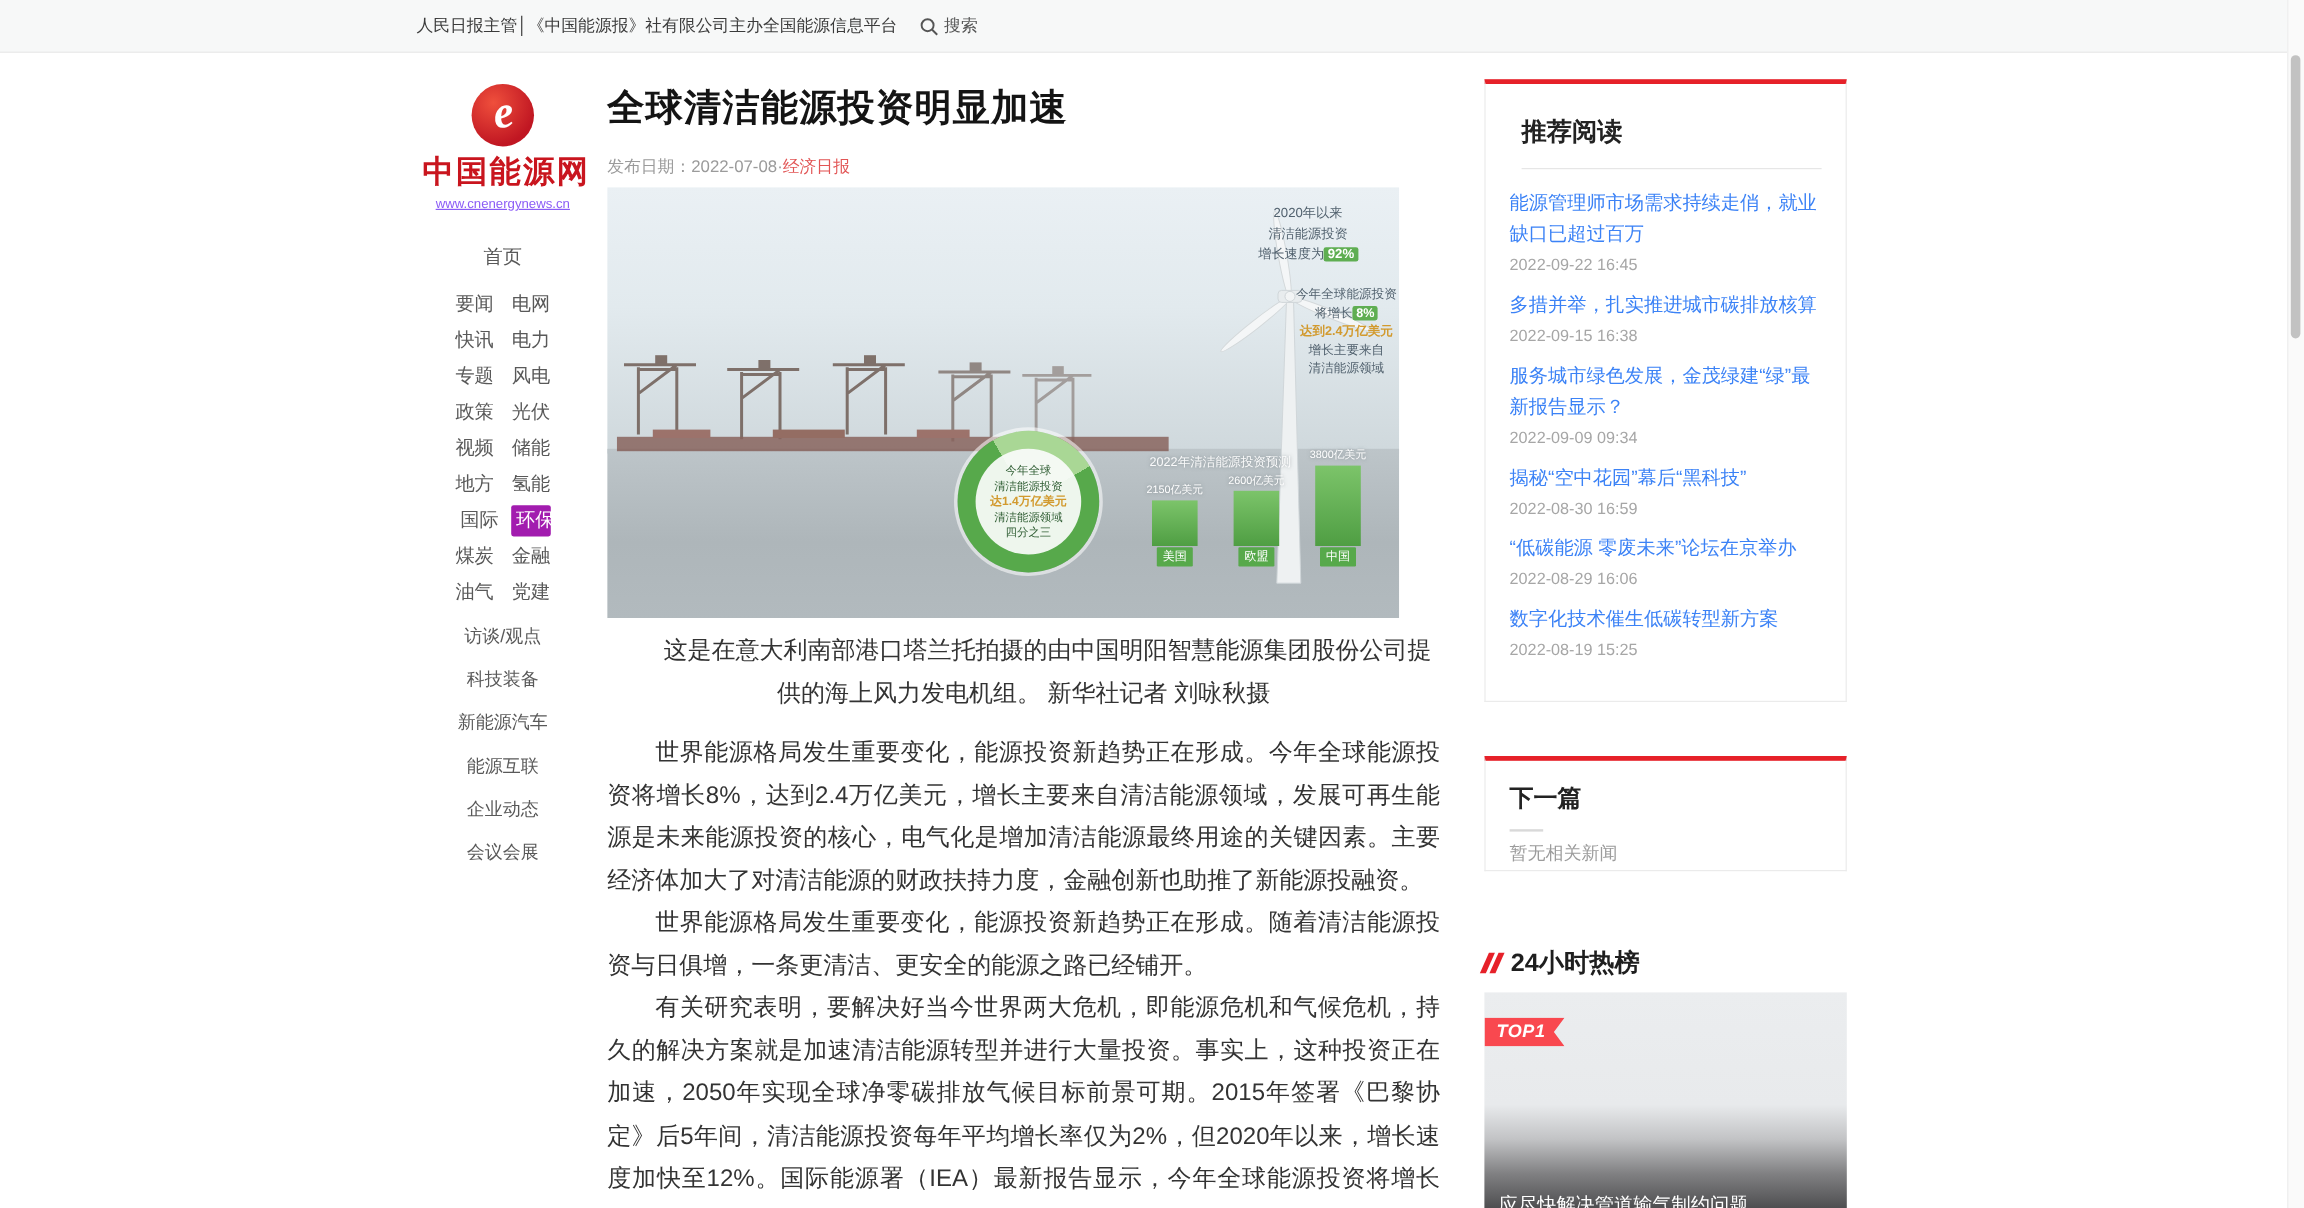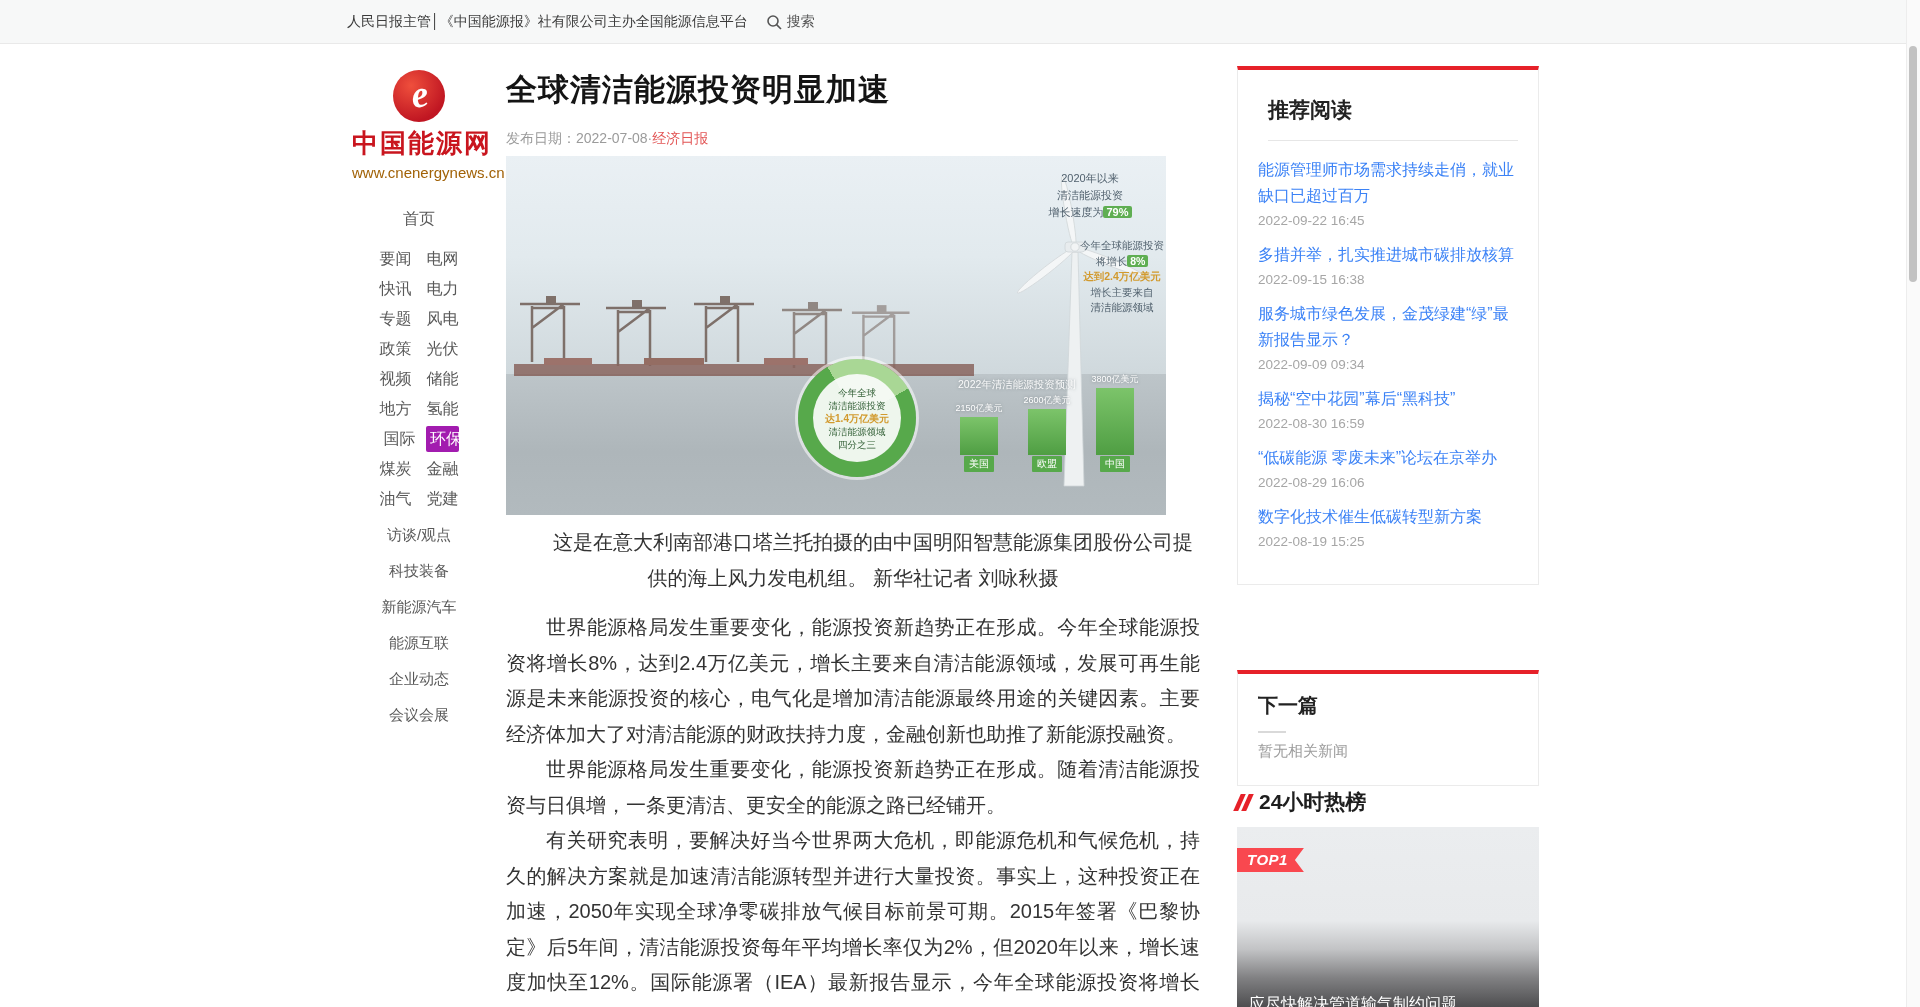--- a/index.html
+++ b/index.html
@@ -20,21 +20,21 @@
   
   #rail { position:absolute; left:352px; top:70px; width:134px; text-align:center; }
   .logo-mark { width:52px; height:52px; margin:0 auto; border-radius:50%;
                background:radial-gradient(circle at 35% 30%, #ef4f3c, #c01622 72%);
                display:flex; align-items:center; justify-content:center; }
   .logo-mark span { color:#fff; font-family:"Liberation Serif","DejaVu Serif",serif;
                     font-size:38px; font-weight:bold; font-style:italic; line-height:1;
                     transform:rotate(-8deg); margin-top:-4px; }
   .logo-name { margin-top:4px; color:#c9151e; font-weight:800; font-size:26px; letter-spacing:2px;
                font-family:"Liberation Serif","DejaVu Serif",serif; white-space:nowrap; }
-  .logo-url { margin-top:3px; color:#a16207; font-size:15px; }
+  .logo-url { margin-top:3px; color:#8b5cf6; font-size:11px;text-decoration:underline; }
   #sidenav { margin-top:28px; font-size:16px; color:#595959; }
   .nav-home { margin-bottom:21px; cursor:pointer; }
   .nav-row { display:flex; justify-content:center; gap:14px; margin-bottom:14px; line-height:16px; }
   .nav-row a { display:inline-block; width:33px; color:#595959; text-decoration:none; cursor:pointer; white-space:nowrap; }
   .nav-row a.active { background:#a21caf; color:#fff; padding:5px 4px; margin:-5px -4px; border-radius:2px; }
   .nav-singles { margin-top:19px; }
   .nav-singles a { display:block; color:#595959; text-decoration:none; cursor:pointer; margin-bottom:17px; font-size:15px; }
 
   
   #article { position:absolute; left:506px; top:44px; width:694px; }
@@ -73,21 +73,21 @@
 
   
   .sbox { position:absolute; left:1237px; width:302px; background:#fff;
           border:1px solid #ebebeb; border-top:4px solid #e62129; }
   #recommend { top:66px; height:519px; padding:14px 20px 0; }
   #recommend h2 { font-size:21px; color:#222; padding-left:10px; margin-top:12px; font-weight:bold; }
   .sdiv { border-top:1px solid #e6e6e6; margin:16px 0 16px 10px; }
   .sitem { margin-bottom:14px; cursor:pointer; }
   .stitle { font-size:16px; line-height:26px; color:#3b82f6; }
   .sdate { font-size:13.5px; color:#a6a6a6; margin-top:4px; }
-  #nextbox { top:630px; height:116px; padding:12px 20px 0;margin-top:40px; }
+  #nextbox { top:630px; height:96px; padding:12px 20px 0; }
   #nextbox h2 { font-size:20px; color:#222; margin-top:6px; font-weight:bold; }
   .minidiv { width:28px; border-top:2px solid #d9d9d9; margin:12px 0 9px; }
   .sempty { font-size:15px; color:#9c9c9c; }
   #hot-header { position:absolute; left:1237px; top:788px; display:flex; align-items:center; }
   .slash { display:inline-block; width:5px; height:17px; background:#e62129; transform:skewX(-24deg); margin-right:3px; }
   #hot-header .ht { font-size:21px; font-weight:bold; color:#1e1e1e; margin-left:6px; }
   #hot-card { position:absolute; left:1237px; top:827px; width:302px; height:180px; overflow:hidden; cursor:pointer;
               background:linear-gradient(180deg,#ebedef 0%,#e8eaec 52%,#c2c3c5 68%,#808082 84%,#4e4e50 100%); }
   .top-badge { position:absolute; left:0; top:21px; background:#f9484f; color:#fff;
                font-size:15px; font-weight:800; font-style:italic; padding:3px 16px 4px 10px;
@@ -213,21 +213,21 @@
           <ellipse cx="89" cy="42" rx="3.6" ry="37" transform="rotate(112 89 78)"></ellipse>
           <ellipse cx="89" cy="42" rx="3.6" ry="37" transform="rotate(232 89 78)"></ellipse>
         </g>
         <rect x="79" y="72" width="20" height="10" rx="3" fill="#e8ecee" stroke="#cfd5d8" stroke-width="0.8"></rect>
         <circle cx="89" cy="77" r="4.2" fill="#f2f4f5" stroke="#cdd3d6" stroke-width="0.8"></circle>
       </svg>
 
       <div class="ann ann1">
         <div>2020年以来</div>
         <div>清洁能源投资</div>
-        <div><span>增长速度为</span><span class="chip">79%</span></div>
+        <div><span>增长速度为</span><span class="chip">92%</span></div>
       </div>
       <div class="ann ann2">
         <div>今年全球能源投资</div>
         <div><span>将增长</span><span class="chip">8%</span></div>
         <div class="gold">达到2.4万亿美元</div>
         <div>增长主要来自</div>
         <div>清洁能源领域</div>
       </div>
 
       <div class="donut" style="background: conic-gradient(from -30deg, rgb(169, 215, 149) 0deg, rgb(169, 215, 149) 25%, rgb(87, 169, 75) 25%, rgb(87, 169, 75) 100%);">

